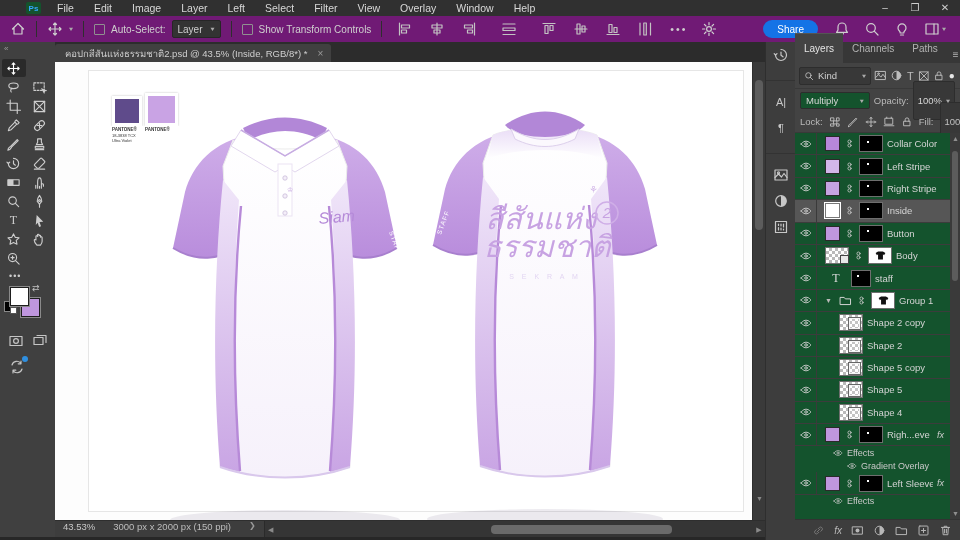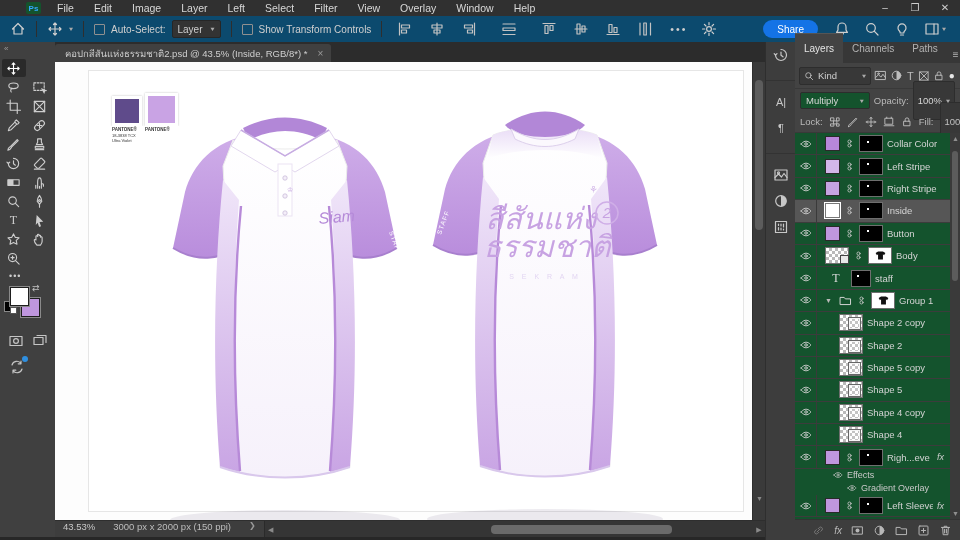--- a/index.html
+++ b/index.html
@@ -12,21 +12,21 @@
   
   #menubar{left:0;top:0;width:960px;height:16px;background:#303030;display:flex;align-items:center;}
   #ps-badge{width:15px;height:12px;margin:0 6px 0 26px;background:#14532d;border-radius:2px;
             color:#34a8ff;font-size:8px;font-weight:bold;display:flex;align-items:center;justify-content:center;}
   #menu-items{display:flex;gap:0;}
   #menu-items span{padding:0 10px;font-size:10.5px;color:#d8d8d8;cursor:default;}
   #win-controls{margin-left:auto;display:flex;}
   #win-controls span{width:30px;text-align:center;color:#cfcfcf;font-size:10px;line-height:16px;}
 
   
-  #optionsbar{left:0;top:16px;width:960px;height:26px;background:#0c4a6e;border-bottom:1px solid #282828;
+  #optionsbar{left:0;top:16px;width:960px;height:26px;background:#701a75;border-bottom:1px solid #282828;
               display:flex;align-items:center;gap:6px;color:#cfcfcf;}
   .opt-sep{width:1px;height:16px;background:#2e2e2e;margin:0 4px;}
   .chk{width:9px;height:9px;border:1px solid #909090;border-radius:1px;display:inline-block;}
   .opt-label{font-size:10px;}
   #autoselect-dd{background:#333;border:1px solid #262626;border-radius:2px;height:16px;
                  display:flex;align-items:center;gap:8px;padding:0 5px;font-size:10px;}
   .caret{font-size:8px;color:#aaa;transform:scaleY(.8);}
   .align-ic{color:#c3c3c3;padding:0 5px;}
   #share-btn{margin-left:auto;background:#1473e6;color:#fff;font-size:10px;border-radius:9px;
              padding:2px 14px;height:14px;display:flex;align-items:center;}
@@ -937,34 +937,20 @@
           <div class="eye-cell">
             <svg width="12" height="12" viewBox="0 0 16 16" fill="none" stroke="currentColor" stroke-width="1.2" stroke-linecap="round" stroke-linejoin="round">
               <path d="M1.5 8S4 4.2 8 4.2 14.5 8 14.5 8 12 11.8 8 11.8 1.5 8 1.5 8z"></path>
               <circle cx="8" cy="8" r="1.7"></circle>
             </svg>
           </div>
           <div class="lbody">
             <div class="thumb-checker" style="margin-left:14px">
               <span class="frame-badge"></span>
             </div>
-            <span class="lname">Shape 4 copy</span>
-          </div>
-        </div>
-        <div class="lrow">
-          <div class="eye-cell">
-            <svg width="12" height="12" viewBox="0 0 16 16" fill="none" stroke="currentColor" stroke-width="1.2" stroke-linecap="round" stroke-linejoin="round">
-              <path d="M1.5 8S4 4.2 8 4.2 14.5 8 14.5 8 12 11.8 8 11.8 1.5 8 1.5 8z"></path>
-              <circle cx="8" cy="8" r="1.7"></circle>
-            </svg>
-          </div>
-          <div class="lbody">
-            <div class="thumb-checker" style="margin-left:14px">
-              <span class="frame-badge"></span>
-            </div>
             <span class="lname">Shape 4</span>
           </div>
         </div>
         <div class="lrow">
           <div class="eye-cell">
             <svg width="12" height="12" viewBox="0 0 16 16" fill="none" stroke="currentColor" stroke-width="1.2" stroke-linecap="round" stroke-linejoin="round">
               <path d="M1.5 8S4 4.2 8 4.2 14.5 8 14.5 8 12 11.8 8 11.8 1.5 8 1.5 8z"></path>
               <circle cx="8" cy="8" r="1.7"></circle>
             </svg>
           </div>

